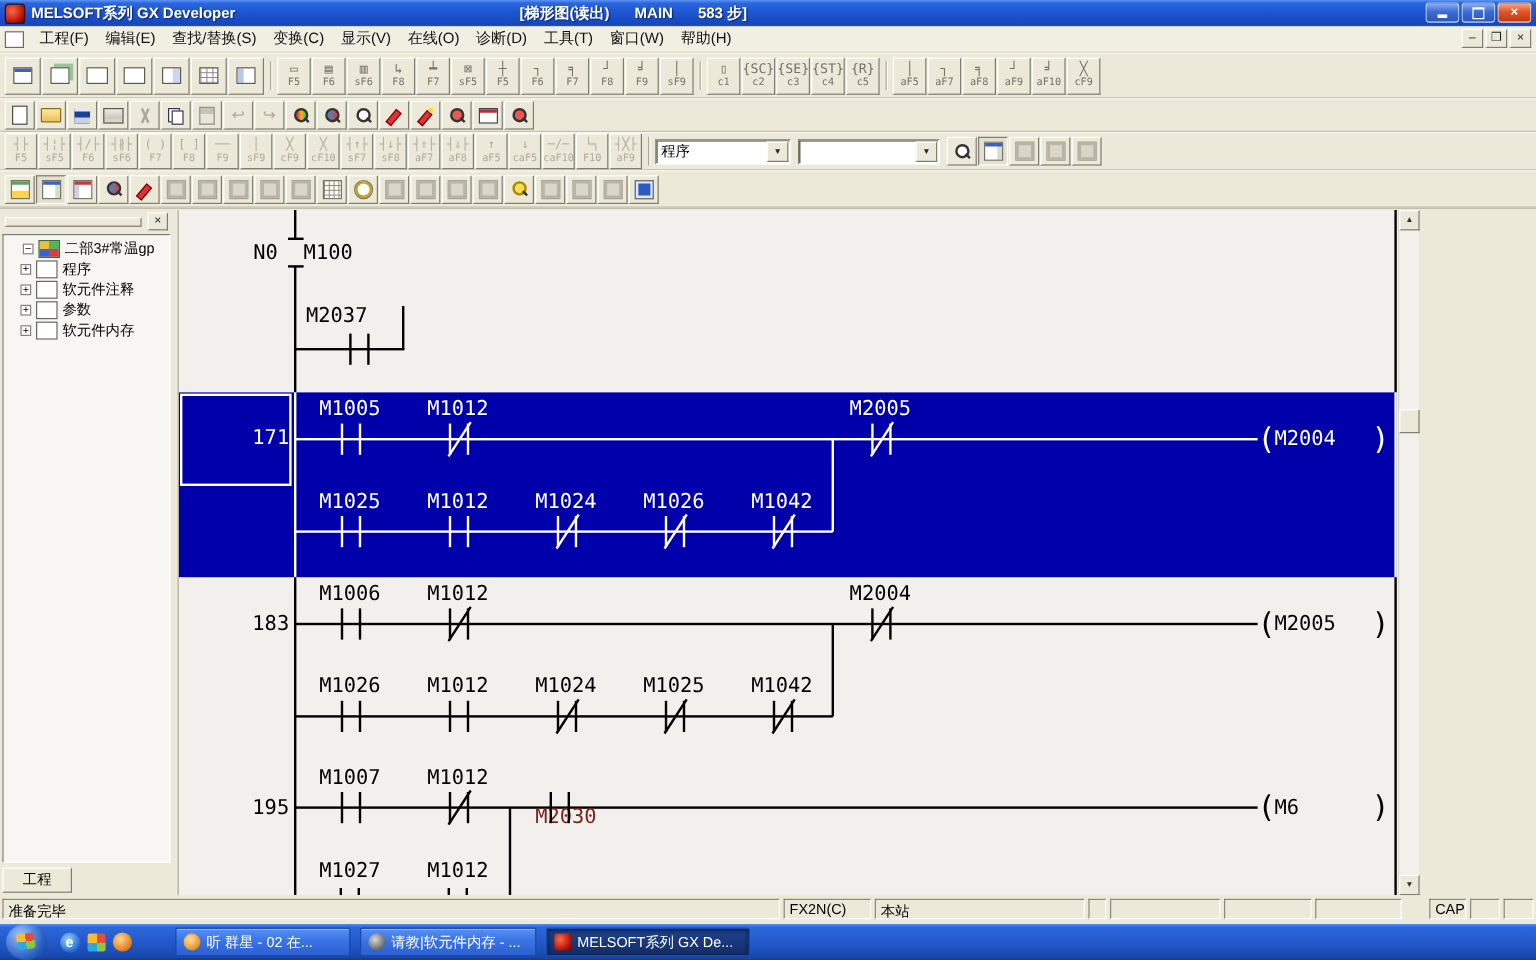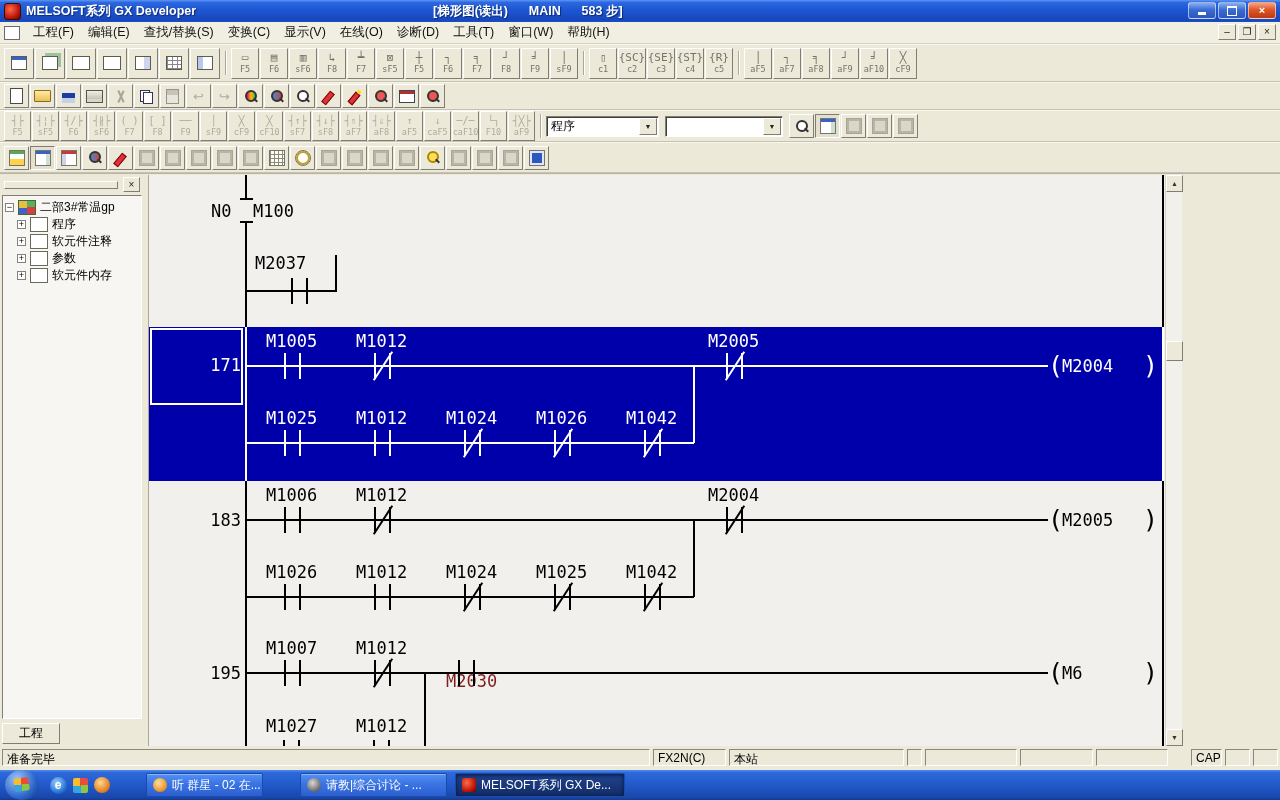--- a/index.html
+++ b/index.html
@@ -107,21 +107,21 @@
   #main{position:absolute;left:0;top:173px;width:1280px;height:573px;background:#ece9d8;border-top:1px solid #b8b4a4;}
 
   
   #treepanel{position:absolute;left:0;top:1px;width:145px;height:572px;background:#ece9d8;}
   .tp-head{position:absolute;left:2px;top:2px;width:140px;height:16px;}
   .grip{position:absolute;left:2px;top:4px;width:112px;height:6px;border:1px solid;border-color:#fff #7f7d74 #7f7d74 #fff;background:#ece9d8;}
   .tp-close{position:absolute;right:2px;top:0;width:17px;height:15px;background:#ece9d8;border:1px solid;border-color:#fff #7f7d74 #7f7d74 #fff;
     font-size:10px;line-height:13px;text-align:center;color:#222;padding:0;}
   .treebox{position:absolute;left:2px;top:20px;width:140px;height:524px;background:#f7f6f2;border:1px solid;border-color:#7f7d74 #fff #fff #7f7d74;box-sizing:border-box;overflow:hidden;}
   .trow{display:flex;align-items:center;height:17px;font-size:12px;white-space:nowrap;}
-  .trow.root{margin-left:2px;margin-top:3px;}
+  .trow.root{margin-left:16px;margin-top:3px;}
   .trow.child{margin-left:14px;}
   .expander{width:9px;height:9px;background:#fff;border:1px solid #828282;font-size:9px;line-height:7px;text-align:center;color:#000;margin-right:4px;flex:0 0 auto;padding:0;}
   .expander.minus::before{content:"−";} .expander.plus::before{content:"+";}
   .ticon16{width:16px;height:13px;margin-right:4px;flex:0 0 auto;border:1px solid #6a6a5a;background:#fff;}
   .project-root-icon{background:conic-gradient(#58b058 0 25%,#d84040 0 50%,#4060d0 0 75%,#e8c040 0);border:1px solid #3c6a3c;}
   .tp-tab{position:absolute;left:2px;bottom:3px;width:56px;height:19px;background:#ece9d8;border:1px solid;border-color:#fff #7f7d74 #7f7d74 #fff;
     font-size:12px;text-align:center;line-height:18px;}
 
   
   #editor{position:absolute;left:148px;top:1px;width:1033px;height:571px;background:#f1f0ec;border-left:1px solid #aca899;box-sizing:content-box;}
@@ -814,27 +814,27 @@
         <span class="ql-e">e</span>
       </span>
     <span class="ql" style="left:70px;">
         <span class="ql-win"></span>
       </span>
     <span class="ql" style="left:92px;">
         <span class="ql-mp"></span>
       </span>
     <div id="taskbtns">
 
-    <button class="task" style="left: 146px; width: 117px;">
+    <button class="task" style="left: 146px; width: 146px;">
           <span class="ticon ti-music"></span>
           <span>听   群星 - 02 在...</span>
         </button>
         <button class="task" style="left: 300px; width: 147px;">
           <span class="ticon ti-forum"></span>
-          <span>请教|综合讨论 - ...</span>
+          <span>请教|软元件内存 - ...</span>
         </button>
         <button class="task active" style="left: 455px; width: 170px; text-align: right;">
           <span class="ticon ti-melsoft"></span>
           <span>MELSOFT系列 GX De...</span>
         </button>
       </div>
   </div>
 
 </div>
 

